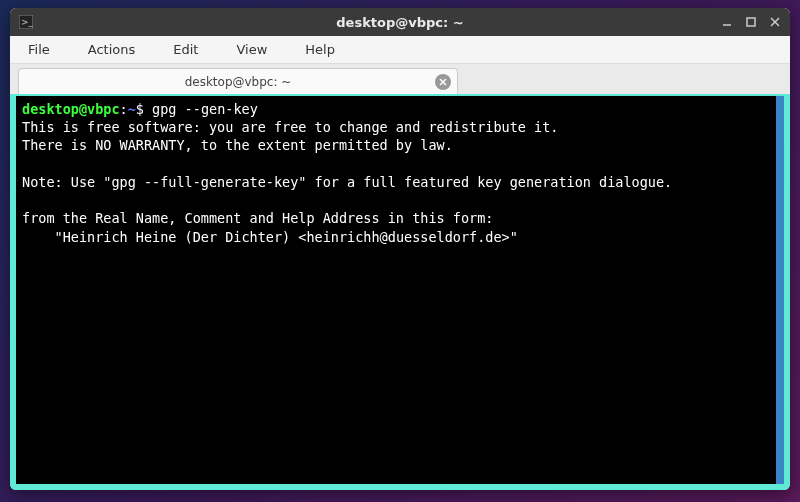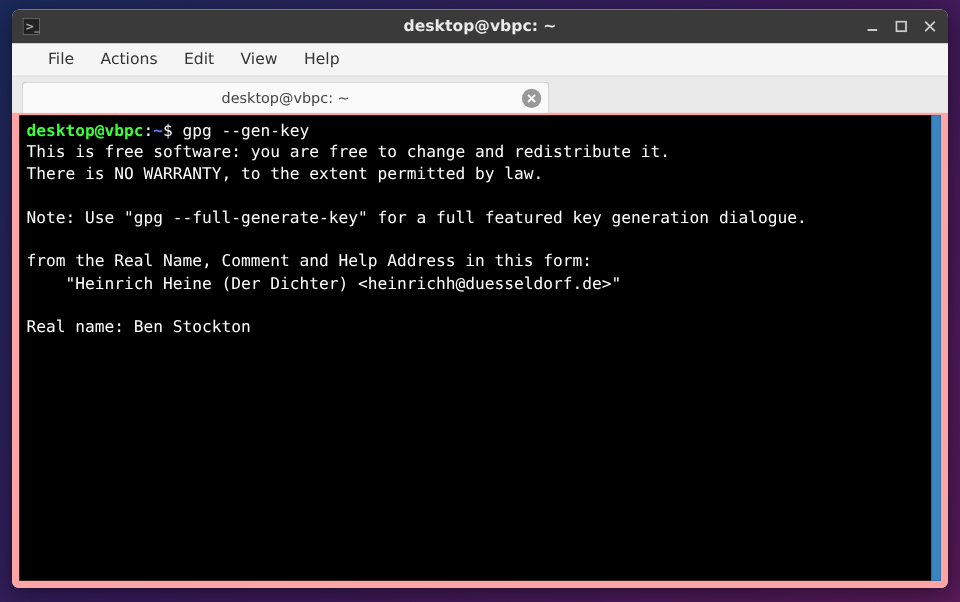--- a/index.html
+++ b/index.html
@@ -62,22 +62,22 @@
       justify-content: center;
       color: #ccc;
       cursor: pointer;
       font-size: 12px;
     }
     .menubar {
       height: 28px;
       background: #f5f5f5;
       display: flex;
       align-items: center;
-      padding: 0 20px;
-      gap: 2px;
+      padding: 0 8px;
+      gap: 18px;
       border-bottom: 1px solid #ddd;
     }
     .menu-item {
       padding: 4px 10px;
       font-size: 13px;
       color: #333;
       cursor: pointer;
     }
     .tabbar {
       height: 30px;
@@ -109,21 +109,21 @@
       background: #999;
       color: #fff;
       display: flex;
       align-items: center;
       justify-content: center;
       font-size: 10px;
       cursor: pointer;
     }
     .terminal-wrap {
       flex: 1;
-      background: #fca5a5;
+      background: #5eead4;
       padding: 2px 6px 6px 6px;
       display: flex;
     }
     .terminal {
       flex: 1;
       background: #000;
       color: #fff;
       font-family: "DejaVu Sans Mono", "Liberation Mono", monospace;
       font-size: 13.5px;
       line-height: 1.35;
@@ -198,17 +198,16 @@
     <div class="terminal">
       <div class="term-line"><span class="prompt-green">desktop@vbpc</span><span>:</span><span class="prompt-blue">~</span><span>$</span> <span>gpg --gen-key</span></div>
       <div class="term-line">This is free software: you are free to change and redistribute it.</div>
       <div class="term-line">There is NO WARRANTY, to the extent permitted by law.</div>
       <div class="term-line">&nbsp;</div>
       <div class="term-line">Note: Use "gpg --full-generate-key" for a full featured key generation dialogue.</div>
       <div class="term-line">&nbsp;</div>
       <div class="term-line">from the Real Name, Comment and Help Address in this form:</div>
       <div class="term-line">    "Heinrich Heine (Der Dichter) &lt;heinrichh@duesseldorf.de&gt;"</div>
       <div class="term-line">&nbsp;</div>
-      <div class="term-line"><span>Real name: </span><span>Ben Stockton</span></div>
     </div>
   </div>
 
 </div>
 
 </body></html>

